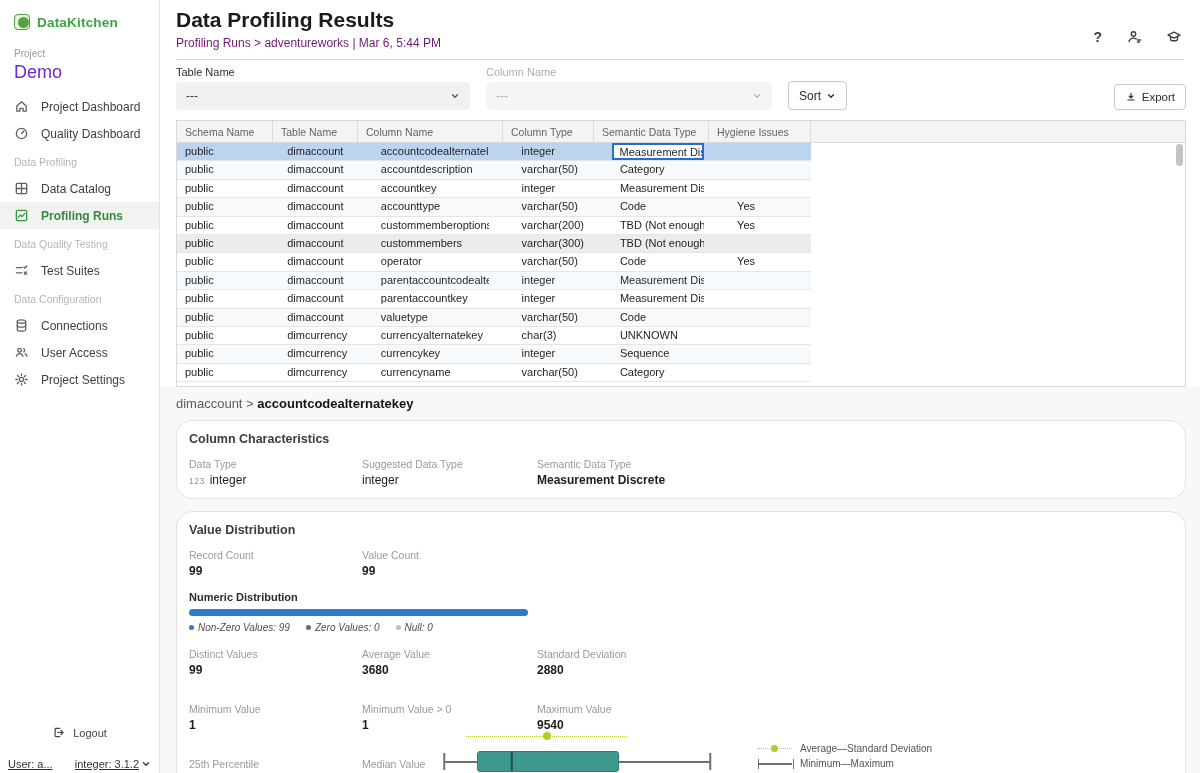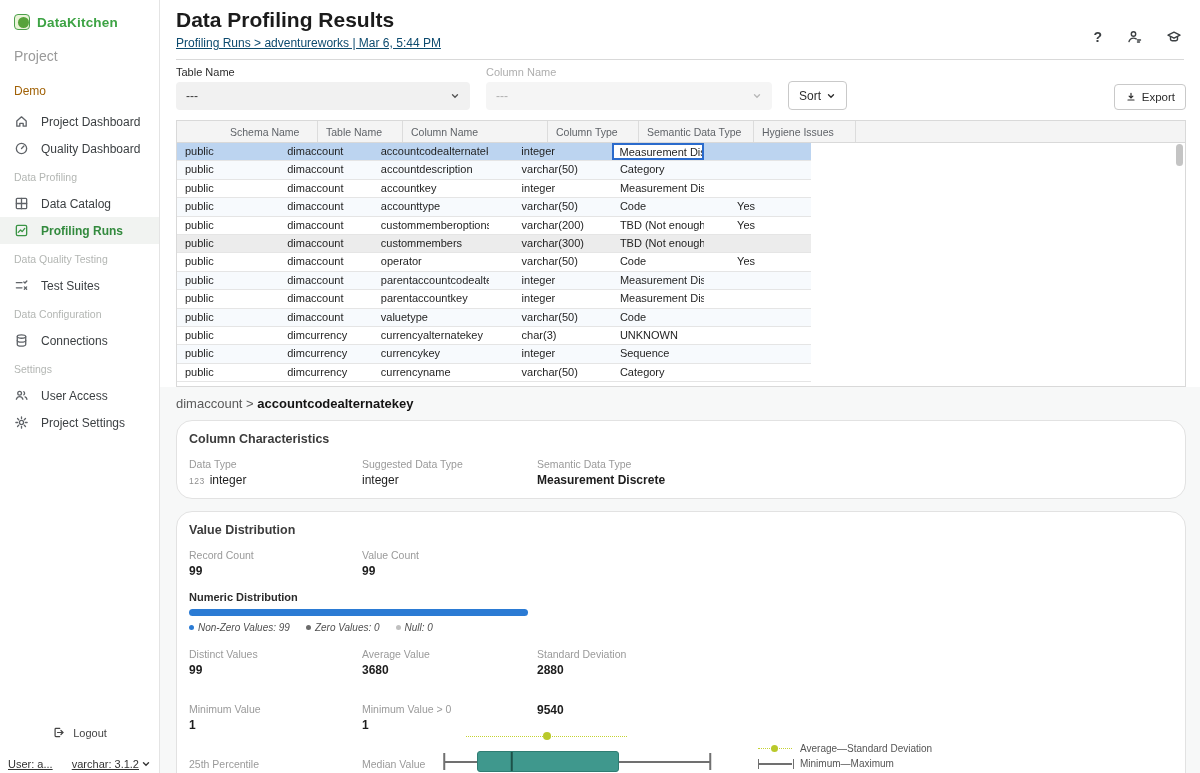--- a/index.html
+++ b/index.html
@@ -10,22 +10,22 @@
   
   .sidebar { width:160px; min-width:160px; height:773px; background:#fff;
     border-right:1px solid #e4e4e4; position:relative; }
   .brand { display:flex; align-items:center; gap:7px; padding:14px 0 10px 14px; }
   .brand-logo { width:16px; height:16px; border-radius:4px; border:1.5px solid #4ba04a;
     background:#eaf3d8; position:relative; overflow:hidden; flex:0 0 auto; }
   .brand-logo::after { content:""; position:absolute; right:0px; top:2px; width:11px; height:11px;
     border-radius:50%; background:#57a33b; }
   .brand-name { font-size:13.5px; font-weight:700; color:#3da344; letter-spacing:.2px; }
   .project-block { padding:8px 14px 10px 14px; }
-  .project-label { font-size:14px; color:#9a9a9a; }
-  .project-name { font-size:12px; color:#a16207; margin-top:20px; }
+  .project-label { font-size:10px; color:#9a9a9a; }
+  .project-name { font-size:18px; color:#6d28d9; margin-top:3px; }
   .nav-item { display:flex; align-items:center; height:27px; padding-left:14px; gap:12px;
     font-size:12px; color:#3c4043; cursor:pointer; }
   .nav-item svg { width:15px; height:15px; stroke:#5f6368; fill:none;
     stroke-width:1.4; stroke-linecap:round; stroke-linejoin:round; flex:0 0 auto; }
   .nav-item.active { background:#f1f3f1; color:#338a3e; font-weight:700; }
   .nav-item.active svg { stroke:#3a9445; }
   .nav-section { height:26px; display:flex; align-items:center; padding-left:14px;
     font-size:10.5px; color:#b3b6b3; margin-top:2px; }
   .logout { position:absolute; bottom:34px; left:0; right:0; display:flex; gap:8px;
     align-items:center; justify-content:center; font-size:11px; color:#444; cursor:pointer; }
@@ -33,21 +33,21 @@
     stroke-linecap:round; stroke-linejoin:round; }
   .sidebar-bottom { position:absolute; bottom:3px; left:0; right:0; display:flex;
     justify-content:space-between; align-items:center; padding:0 8px; font-size:11px; color:#333; }
   .sb-link { text-decoration:underline; cursor:pointer; display:flex; align-items:center; gap:2px; }
   .sb-link svg { width:10px; height:10px; stroke:#333; fill:none; stroke-width:1.6; stroke-linecap:round; }
 
   
   .main { flex:1; display:flex; flex-direction:column; height:773px; position:relative; background:#fff; }
   .topbar { padding:7px 16px 0 16px; position:relative; }
   .page-title { font-size:21px; font-weight:600; color:#1b1b1b; line-height:26px; }
-  .breadcrumb { font-size:12px; color:#0c4a6e; margin-top:3px; line-height:14px;text-decoration:underline; }
+  .breadcrumb { font-size:12px; color:#701a75; margin-top:3px; line-height:14px; }
   .top-icons { position:absolute; right:18px; top:29px; display:flex; gap:24px; align-items:center; }
   .top-icons .ticon { cursor:pointer; display:flex; align-items:center; }
   .top-icons svg { width:16px; height:16px; stroke:#3c4043; fill:none; stroke-width:1.4;
     stroke-linecap:round; stroke-linejoin:round; }
   .qmark { font-size:14px; font-weight:700; color:#3c4043; }
   .divider { border-bottom:1px solid #d9d9d9; margin-top:9px; }
 
   
   .filters { display:flex; align-items:flex-end; gap:16px; padding:6px 14px 0 16px; }
   .field-group { display:flex; flex-direction:column; }
@@ -183,21 +183,20 @@
     </div>
     <div class="nav-section">Data Configuration</div>
     <div class="nav-item">
       <svg viewBox="0 0 16 16">
           <ellipse cx="8" cy="3.8" rx="4.5" ry="1.8"></ellipse>
           <path d="M3.5 3.8v8.4c0 1 2 1.8 4.5 1.8s4.5-.8 4.5-1.8V3.8"></path>
           <path d="M3.5 8c0 1 2 1.8 4.5 1.8S12.5 9 12.5 8"></path>
         </svg>
       <span>Connections</span>
     </div>
-    <div class="nav-section">Settings</div>
     <div class="nav-item">
       <svg viewBox="0 0 16 16">
           <circle cx="6" cy="5.5" r="2"></circle>
           <path d="M2.5 12c.6-1.8 2-2.8 3.5-2.8S8.9 10.2 9.5 12"></path>
           <path d="M10.5 4a2 2 0 0 1 0 3.2M11.8 9.4c1 .4 1.7 1.3 2 2.6"></path>
         </svg>
       <span>User Access</span>
     </div>
     <div class="nav-item">
       <svg viewBox="0 0 16 16">
@@ -220,21 +219,21 @@
       <svg viewBox="0 0 16 16">
           <path d="M9.5 3H4.8a1 1 0 0 0-1 1v8a1 1 0 0 0 1 1h4.7"></path>
           <path d="M11 5.5L13.5 8 11 10.5"></path>
           <path d="M6.8 8h6.5"></path>
         </svg>
       <span>Logout</span>
     </div>
     <div class="sidebar-bottom">
       <span class="sb-link">User: a...</span>
       <span class="sb-link">
-        <span>varchar: 3.1.2</span>
+        <span>integer: 3.1.2</span>
         <svg viewBox="0 0 12 12">
             <path d="M3 4.5l3 3 3-3" fill="none"></path>
           </svg>
       </span>
     </div>
   </div>
 
   <div class="main">
     <div class="topbar">
       <div class="page-title">Data Profiling Results</div>
@@ -286,21 +285,21 @@
       <div class="btn export-btn">
         <svg viewBox="0 0 16 16">
             <path d="M8 3v6M5.5 6.8L8 9.3l2.5-2.5M4 12h8"></path>
           </svg>
         <span>Export</span>
       </div>
     </div>
 
     <div class="tablewrap">
       <div class="thead">
-        <div class="th" style="width: 96px; margin-left: 45px;">Schema Name</div>
+        <div class="th" style="width: 96px;">Schema Name</div>
         <div class="th" style="width: 85px;">Table Name</div>
         <div class="th" style="width: 145px;">Column Name</div>
         <div class="th" style="width: 91px;">Column Type</div>
         <div class="th" style="width: 115px;">Semantic Data Type</div>
         <div class="th" style="width: 102px;">Hygiene Issues</div>
         <div class="th fill"></div>
       </div>
       <div class="tbody" id="tbody">
           <div class="trow selected">
             <div class="td" style="width: 96px;">public</div>
@@ -478,20 +477,21 @@
             </div>
           <div>
               <div class="stat-label">Minimum Value</div>
               <div class="stat-value">1</div>
             </div>
           <div>
               <div class="stat-label">Minimum Value &gt; 0</div>
               <div class="stat-value">1</div>
             </div>
           <div>
+              <div class="stat-label">Maximum Value</div>
               <div class="stat-value">9540</div>
             </div>
           <div>
               <div class="stat-label">25th Percentile</div>
               <div class="stat-value">1170</div>
             </div>
           <div>
               <div class="stat-label">Median Value</div>
               <div class="stat-value">2430</div>
             </div>

